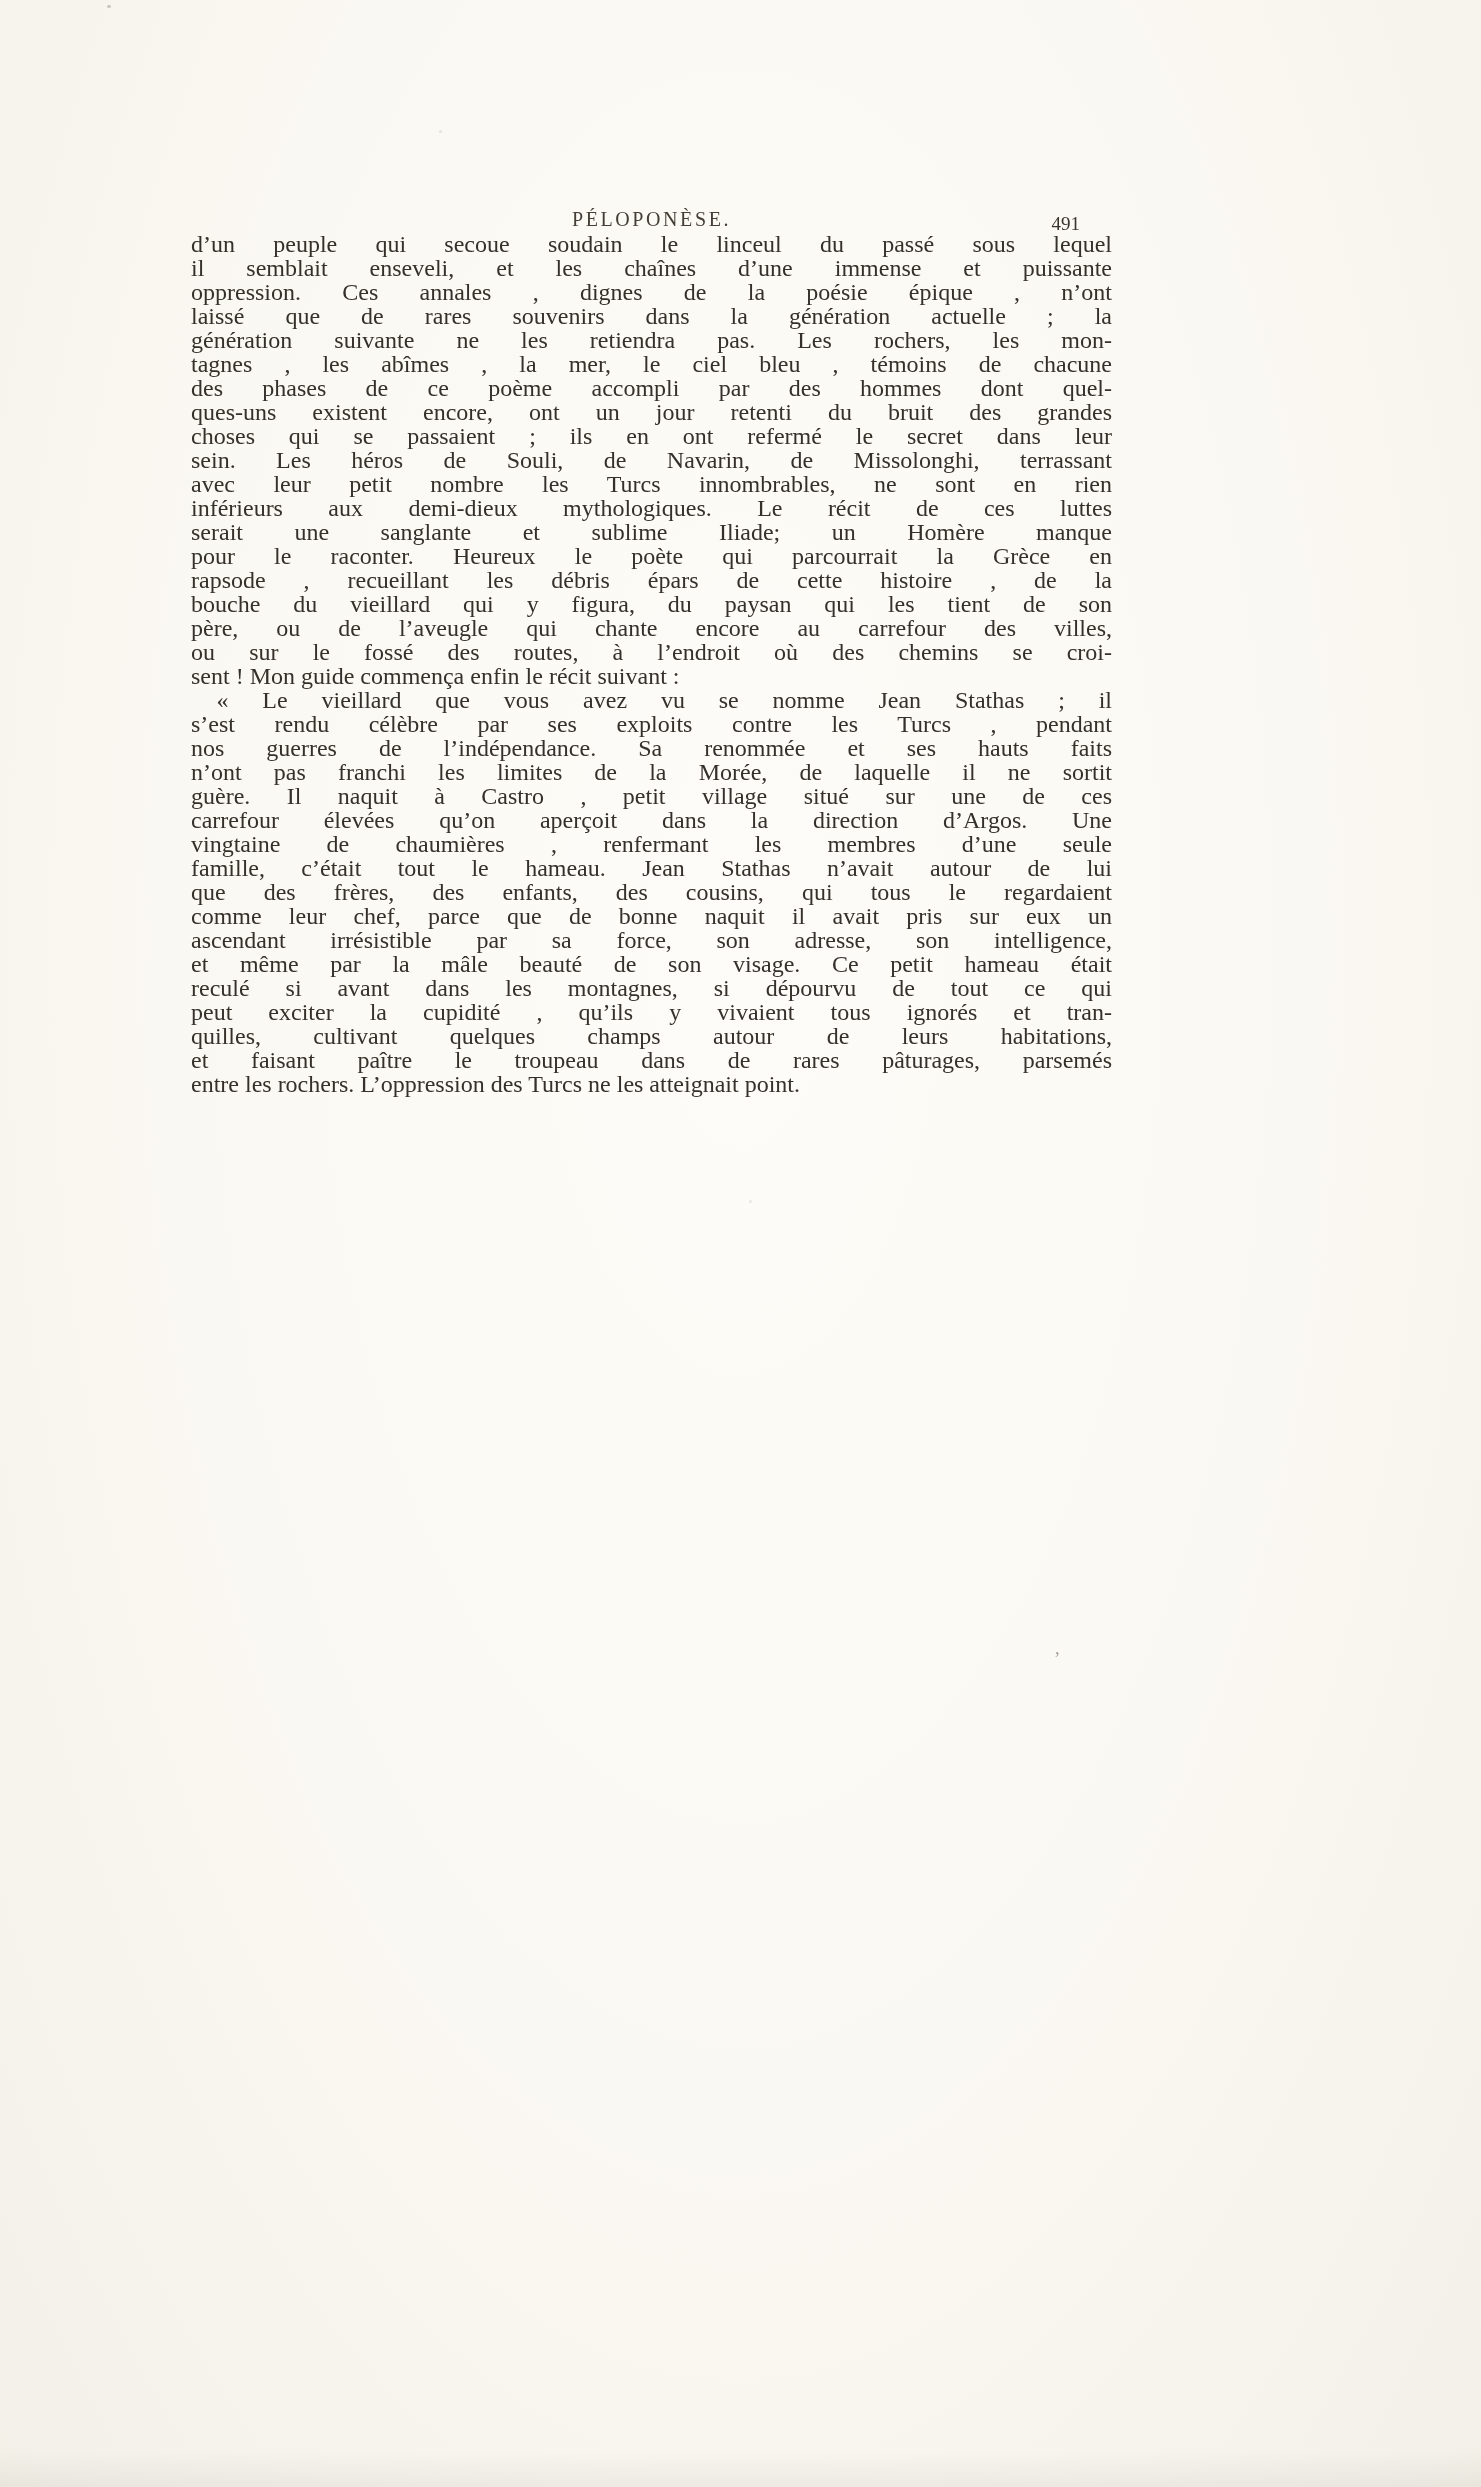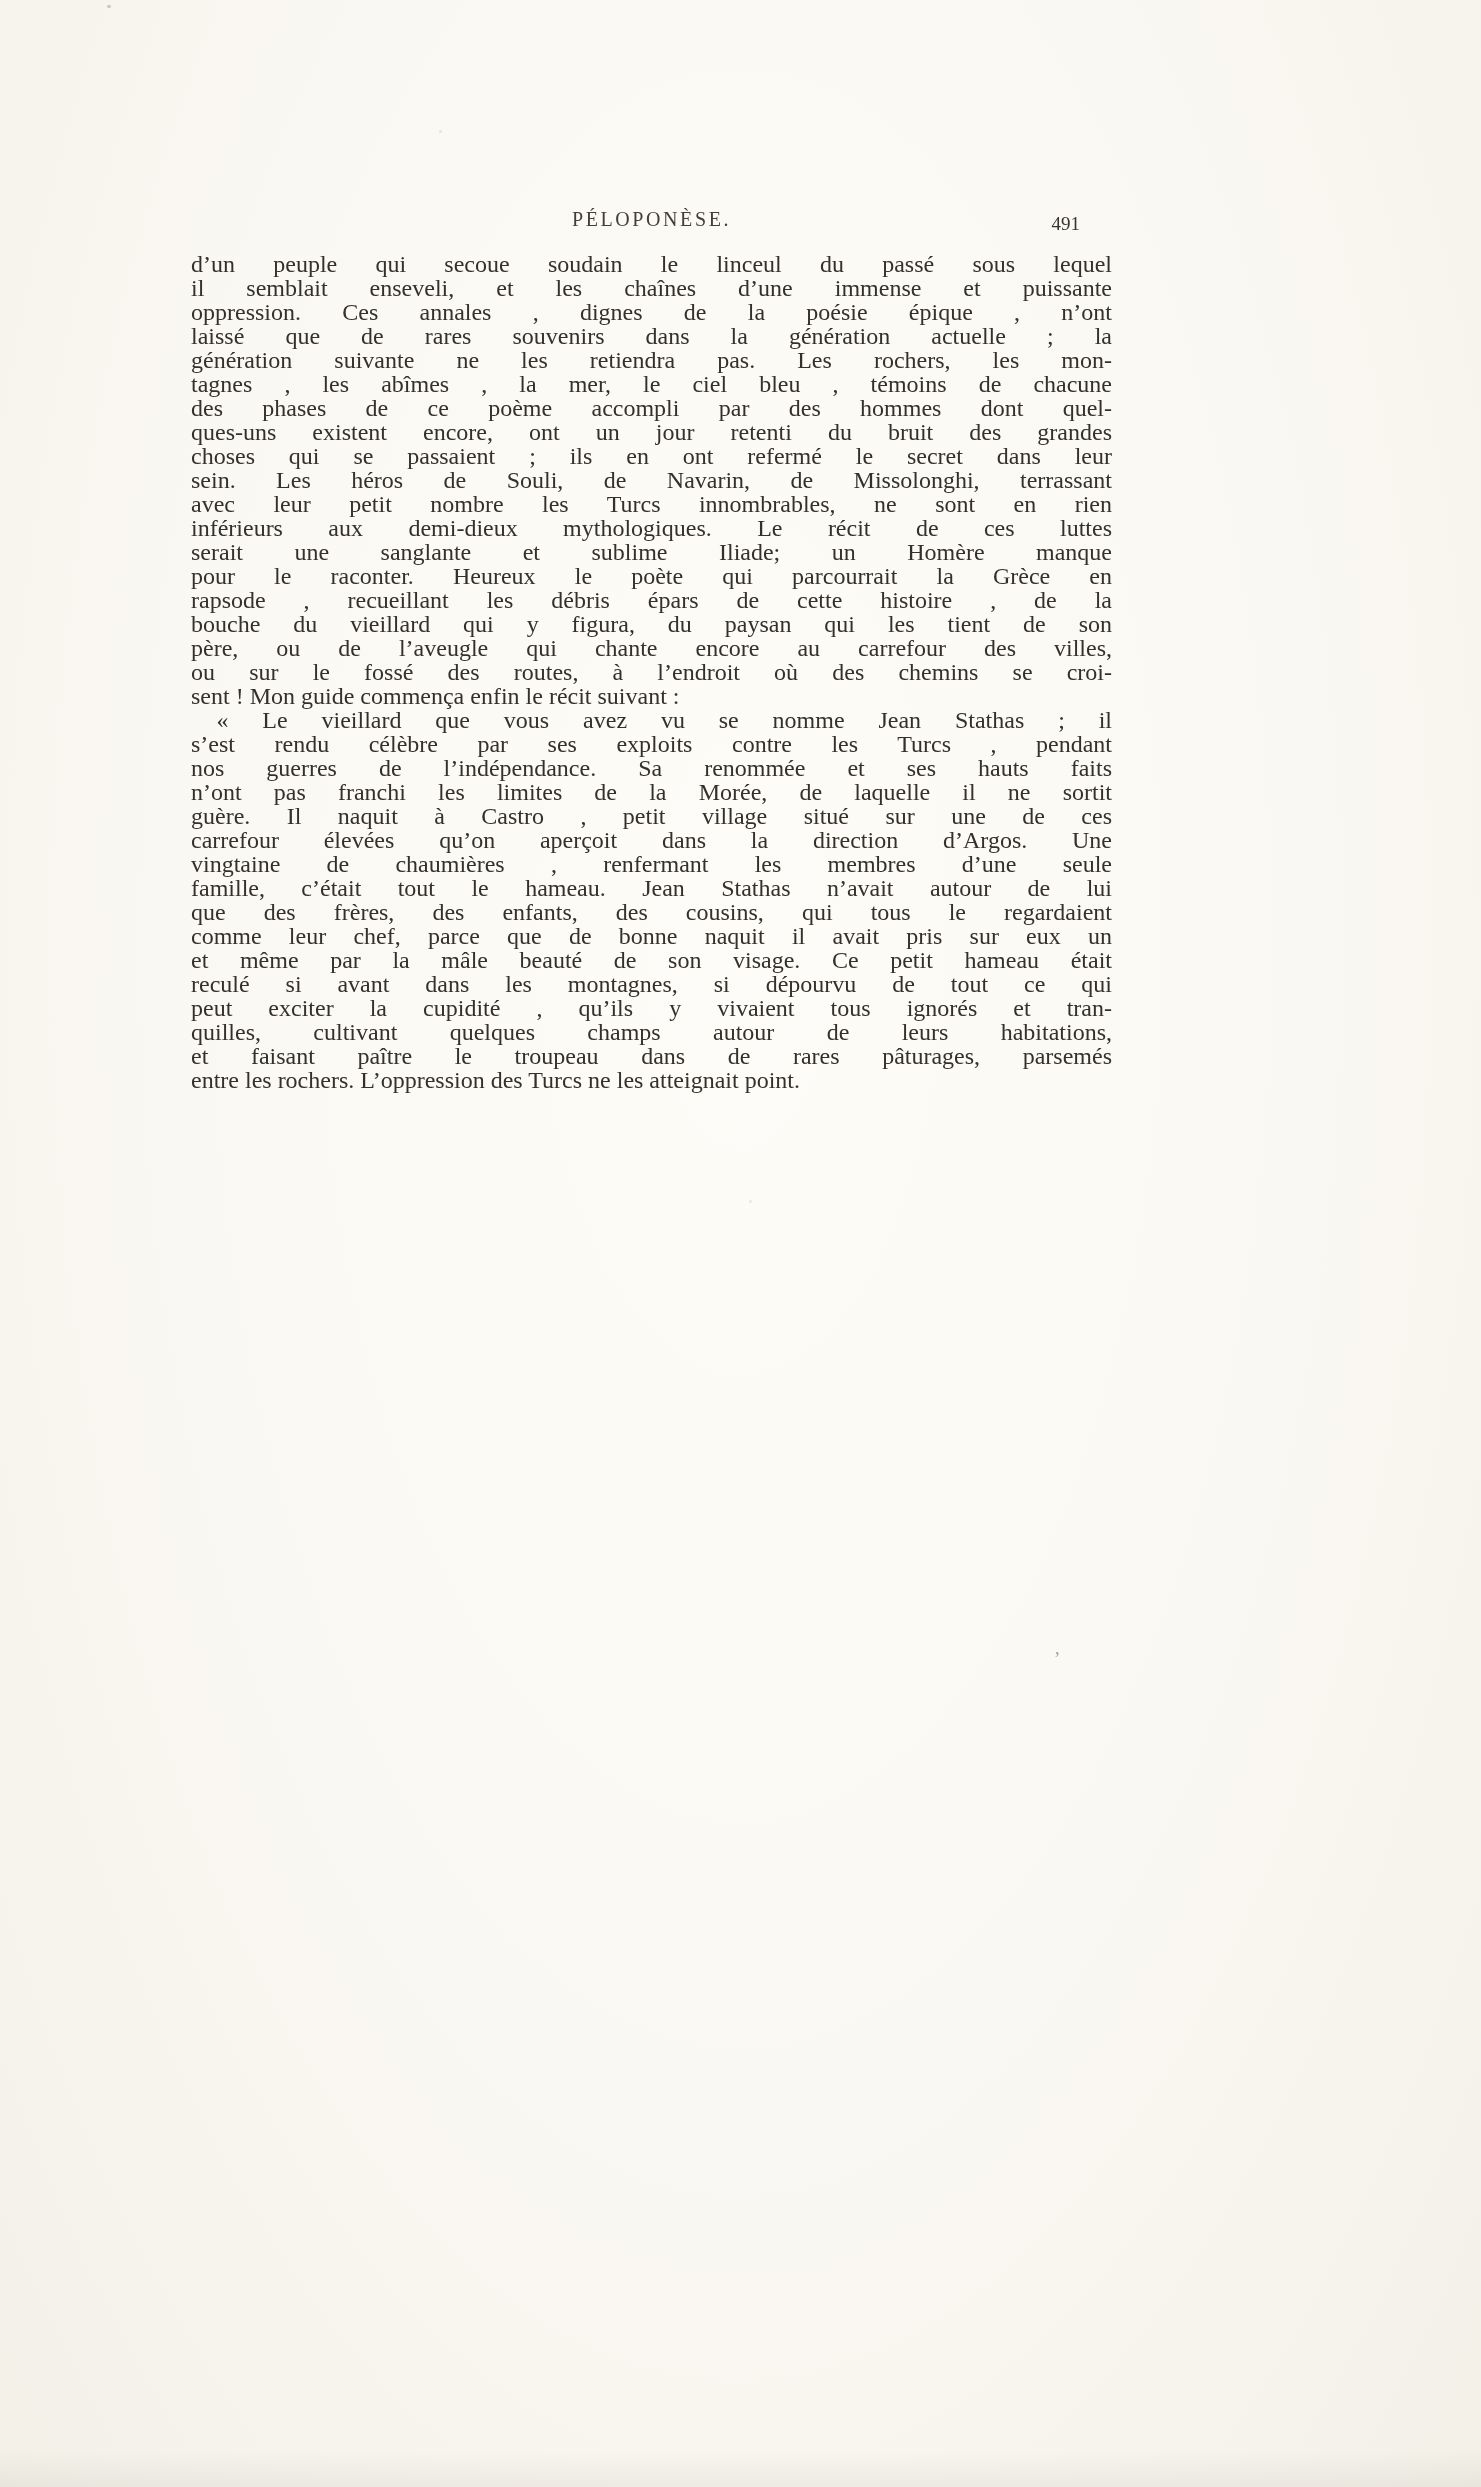--- a/index.html
+++ b/index.html
@@ -43,21 +43,20 @@
     font-size: 19px;
     color: #38332c;
   }
   .text-block {
     position: absolute;
     top: 232px;
     left: 191px;
     width: 921px;
     font-size: 24px;
     line-height: 24px;
-    margin-top: 20px;
   }
   .paragraph { margin: 0; }
   .text-line {
     text-align: justify;
     text-align-last: justify;
   }
   .text-line.last-line {
     text-align-last: left;
   }
   .text-line.first-indent {
@@ -129,20 +128,21 @@
         <div class="text-line first-indent">« Le vieillard que vous avez vu se nomme Jean Stathas ; il</div>
         <div class="text-line">s’est rendu célèbre par ses exploits contre les Turcs , pendant</div>
         <div class="text-line">nos guerres de l’indépendance. Sa renommée et ses hauts faits</div>
         <div class="text-line">n’ont pas franchi les limites de la Morée, de laquelle il ne sortit</div>
         <div class="text-line">guère. Il naquit à Castro , petit village situé sur une de ces</div>
         <div class="text-line">carrefour élevées qu’on aperçoit dans la direction d’Argos. Une</div>
         <div class="text-line">vingtaine de chaumières , renfermant les membres d’une seule</div>
         <div class="text-line">famille, c’était tout le hameau. Jean Stathas n’avait autour de lui</div>
         <div class="text-line">que des frères, des enfants, des cousins, qui tous le regardaient</div>
         <div class="text-line">comme leur chef, parce que de bonne naquit il avait pris sur eux un</div>
+        <div class="text-line">ascendant irrésistible par sa force, son adresse, son intelligence,</div>
         <div class="text-line">et même par la mâle beauté de son visage. Ce petit hameau était</div>
         <div class="text-line">reculé si avant dans les montagnes, si dépourvu de tout ce qui</div>
         <div class="text-line">peut exciter la cupidité , qu’ils y vivaient tous ignorés et tran-</div>
         <div class="text-line">quilles, cultivant quelques champs autour de leurs habitations,</div>
         <div class="text-line">et faisant paître le troupeau dans de rares pâturages, parsemés</div>
         <div class="text-line last-line">entre les rochers. L’oppression des Turcs ne les atteignait point.</div>
       </div>
     </div>
 
   <div class="artifact-quote">’</div>

